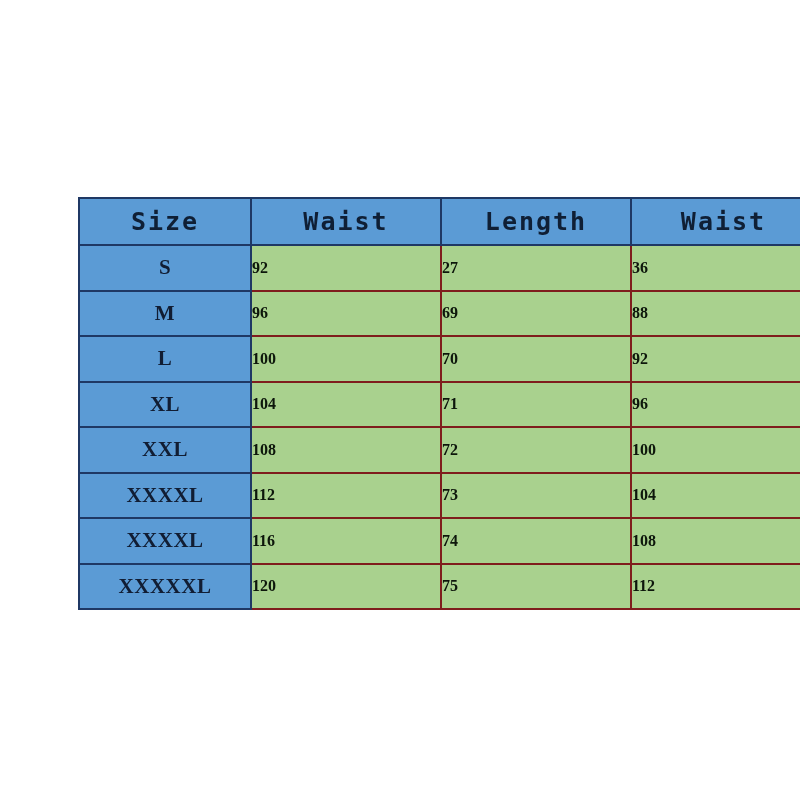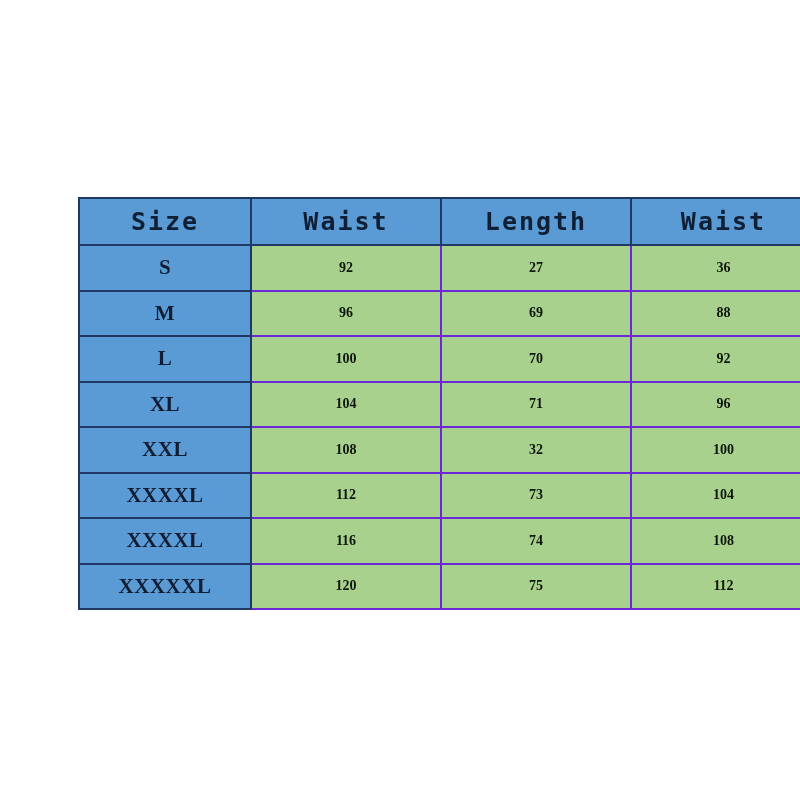--- a/index.html
+++ b/index.html
@@ -65,25 +65,24 @@
     vertical-align: middle;
     border: 2px solid #1f3864;
     padding: 0;
     letter-spacing: 0.5px;
   }
 
   td.measure-cell {
     background: #a9d18e;
     color: #0d160b;
     font-family: "Liberation Serif", "DejaVu Serif", serif;
-    font-size: 14px;
+    font-size: 16px;
     font-weight: 700;
-    text-align: center;
     vertical-align: middle;
-    border: 2px solid #6d28d9;
+    border: 2px solid #7f1d1d;
     padding: 0;
   }
 
   
   thead th.head-cell { border-bottom: 2px solid #1f3864; }
 </style>
 </head>
 <body>
 
 <div id="size-chart-wrap">
@@ -123,21 +122,21 @@
       </tr>
       <tr>
         <td class="size-cell">XL</td>
         <td class="measure-cell">104</td>
         <td class="measure-cell">71</td>
         <td class="measure-cell">96</td>
       </tr>
       <tr>
         <td class="size-cell">XXL</td>
         <td class="measure-cell">108</td>
-        <td class="measure-cell">32</td>
+        <td class="measure-cell">72</td>
         <td class="measure-cell">100</td>
       </tr>
       <tr>
         <td class="size-cell">XXXXL</td>
         <td class="measure-cell">112</td>
         <td class="measure-cell">73</td>
         <td class="measure-cell">104</td>
       </tr>
       <tr>
         <td class="size-cell">XXXXL</td>

